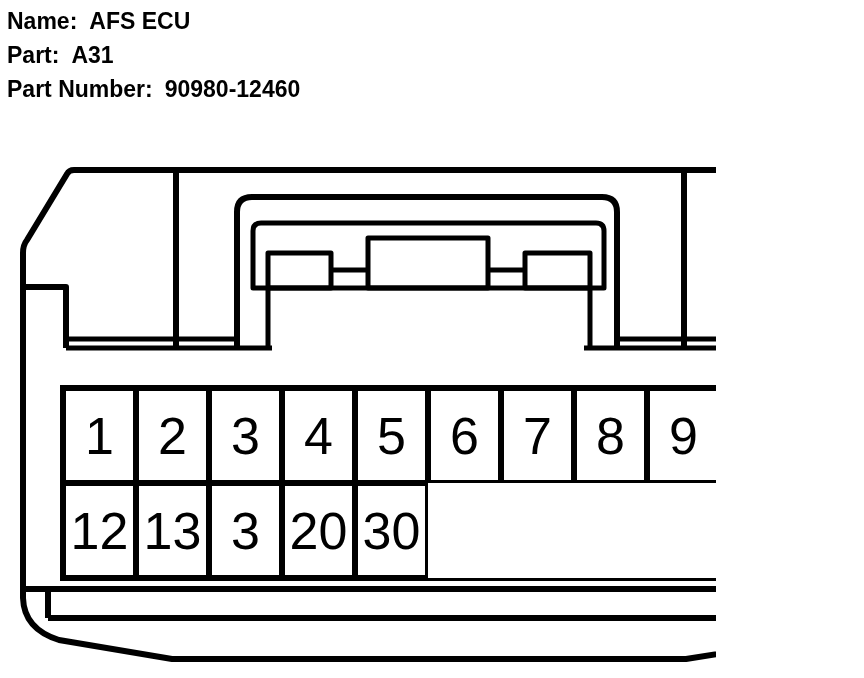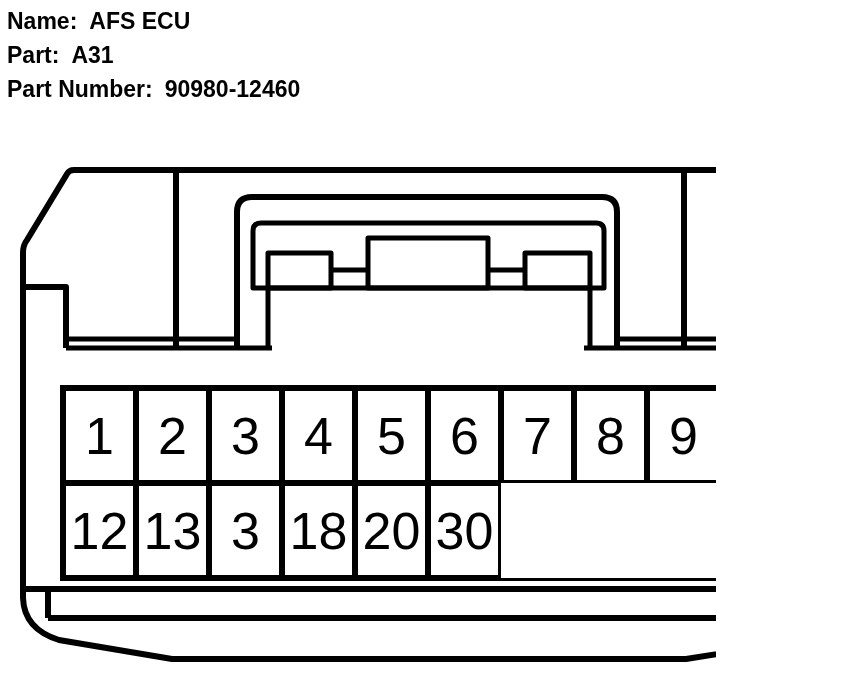--- a/index.html
+++ b/index.html
@@ -168,23 +168,20 @@
         <div class="pin-cell">
           <span>12</span>
         </div>
         <div class="pin-cell">
           <span>13</span>
         </div>
         <div class="pin-cell">
           <span>3</span>
         </div>
         <div class="pin-cell">
-          <span>18</span>
-        </div>
-        <div class="pin-cell">
           <span>20</span>
         </div>
         <div class="pin-cell">
           <span>30</span>
         </div>
       </div>
   </div>
 
 </div>
 

